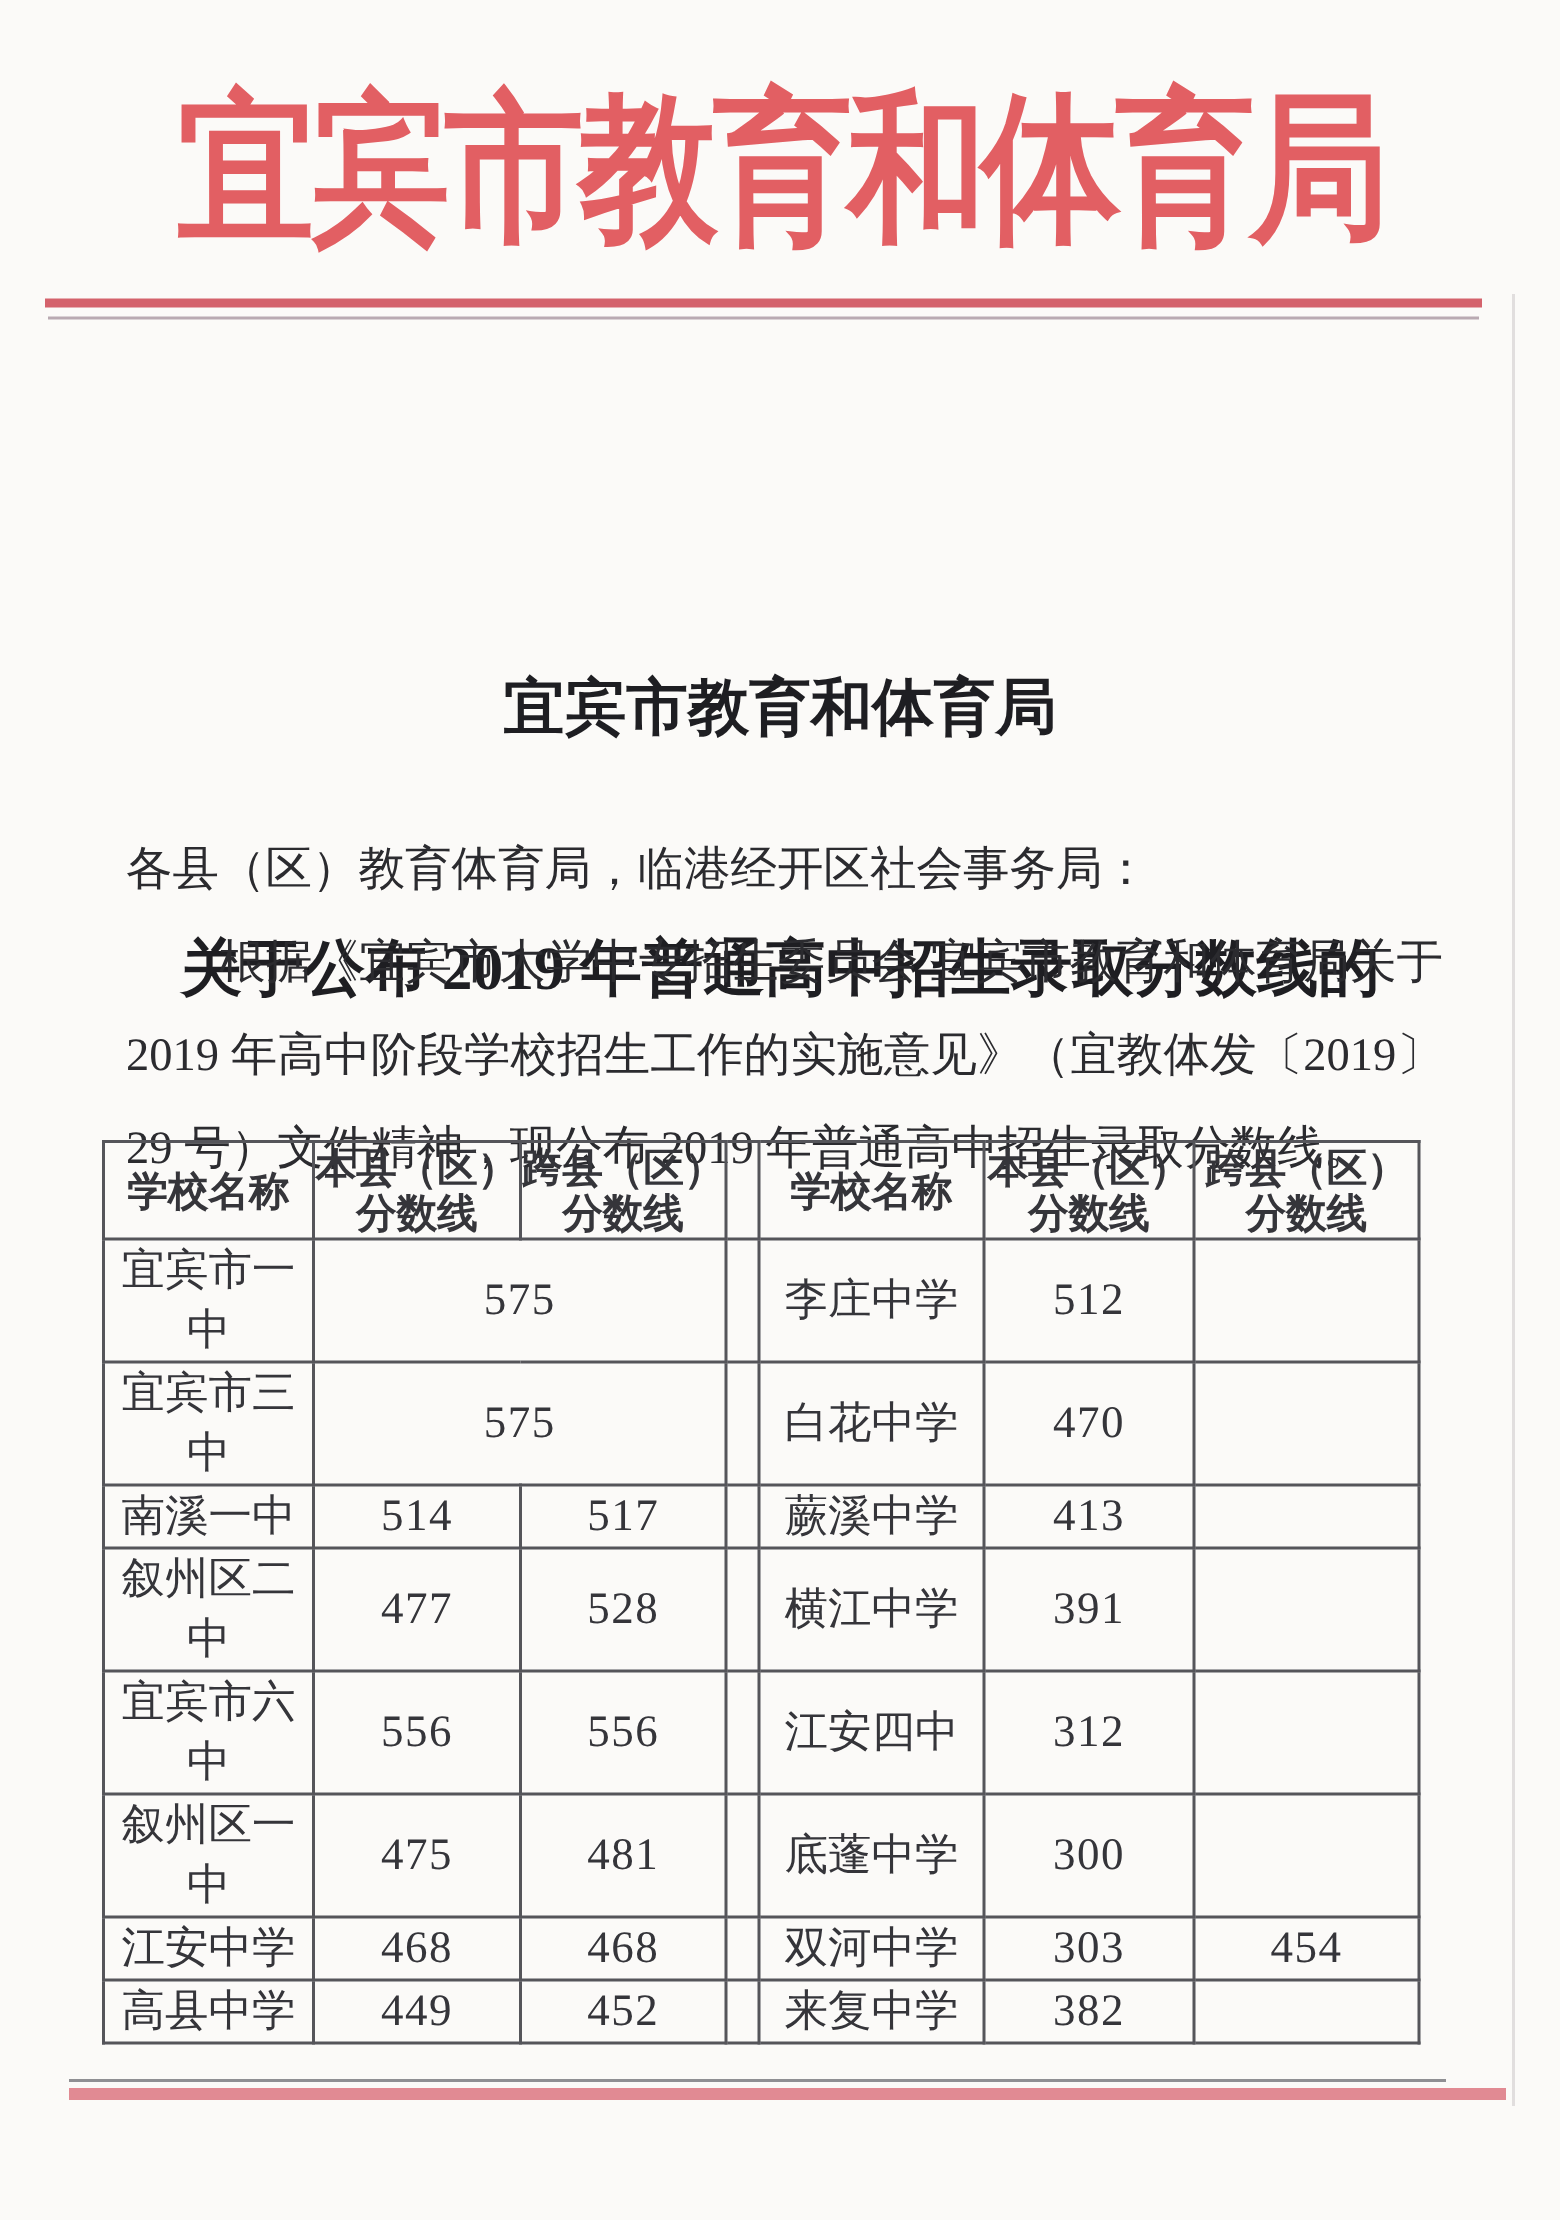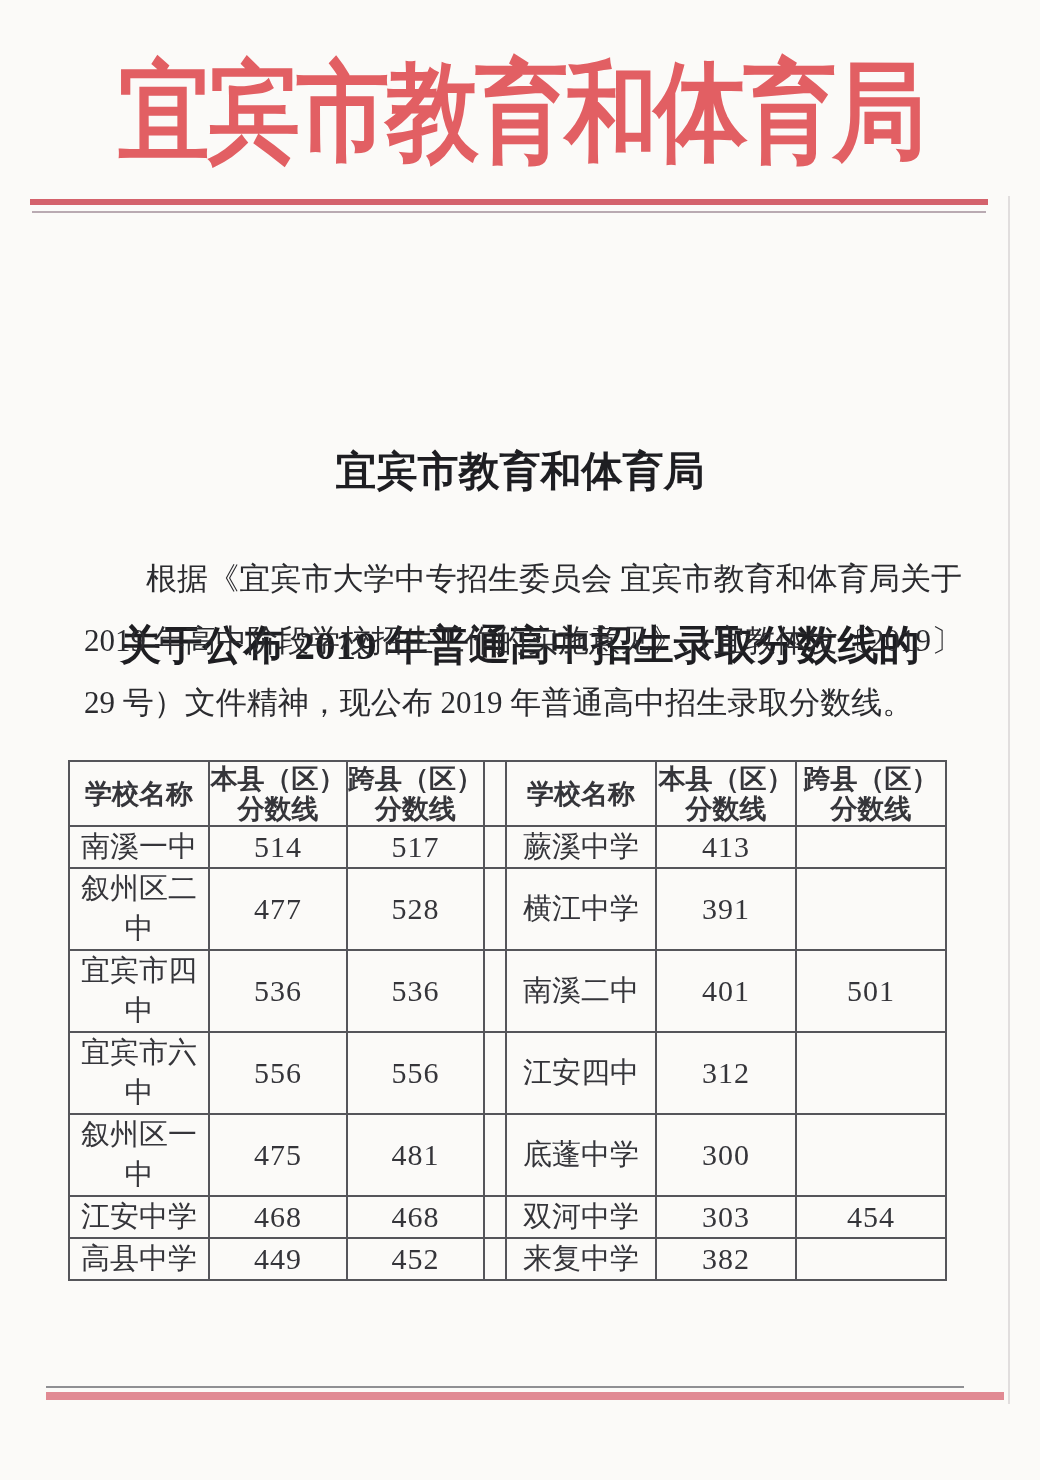--- a/index.html
+++ b/index.html
@@ -110,20 +110,21 @@
   <div class="masthead"><span class="squeeze">宜宾市教育和体育局</span></div>
   <div class="rule-thick"></div>
   <div class="rule-thin"></div>
 
   <div class="title-block">
     <div>宜宾市教育和体育局</div>
     <div>关于公布 2019 年普通高中招生录取分数线的</div>
   </div>
 
   <div class="body-block">
+    <p>各县（区）教育体育局，临港经开区社会事务局：</p>
     <p class="indent">根据《宜宾市大学中专招生委员会 宜宾市教育和体育局关于 2019 年高中阶段学校招生工作的实施意见》（宜教体发〔2019〕29 号）文件精神，现公布 2019 年普通高中招生录取分数线。</p>
   </div>
 
   <table class="score-table">
     <colgroup>
       <col class="c-school-l">
         <col class="c-local-l">
         <col class="c-cross-l">
       <col class="c-gutter">
       <col class="c-school-r">
@@ -148,47 +149,54 @@
           <div>分数线</div>
         </th>
         <th>
           <div>跨县（区）</div>
           <div>分数线</div>
         </th>
       </tr>
     </thead>
     <tbody>
         <tr>
+          <td class="name-cell">宜宾市一中</td>
+          <td class="score-cell" colspan="2">575</td>
+          <td class="gutter-cell"></td>
+          <td class="name-cell">李庄中学</td>
+          <td class="score-cell">512</td>
+          <td class="score-cell"></td>
+        </tr>
+        <tr>
+          <td class="name-cell">宜宾市三中</td>
+          <td class="score-cell" colspan="2">575</td>
+          <td class="gutter-cell"></td>
+          <td class="name-cell">白花中学</td>
+          <td class="score-cell">470</td>
+          <td class="score-cell"></td>
+        </tr>
+        <tr>
           <td class="name-cell">南溪一中</td>
           <td class="score-cell">514</td>
           <td class="score-cell">517</td>
           <td class="gutter-cell"></td>
           <td class="name-cell">蕨溪中学</td>
           <td class="score-cell">413</td>
           <td class="score-cell"></td>
         </tr>
         <tr>
           <td class="name-cell">叙州区二中</td>
           <td class="score-cell">477</td>
           <td class="score-cell">528</td>
           <td class="gutter-cell"></td>
           <td class="name-cell">横江中学</td>
           <td class="score-cell">391</td>
           <td class="score-cell"></td>
         </tr>
         <tr>
-          <td class="name-cell">宜宾市四中</td>
-          <td class="score-cell">536</td>
-          <td class="score-cell">536</td>
-          <td class="gutter-cell"></td>
-          <td class="name-cell">南溪二中</td>
-          <td class="score-cell">401</td>
-          <td class="score-cell">501</td>
-        </tr>
-        <tr>
           <td class="name-cell">宜宾市六中</td>
           <td class="score-cell">556</td>
           <td class="score-cell">556</td>
           <td class="gutter-cell"></td>
           <td class="name-cell">江安四中</td>
           <td class="score-cell">312</td>
           <td class="score-cell"></td>
         </tr>
         <tr>
           <td class="name-cell">叙州区一中</td>

